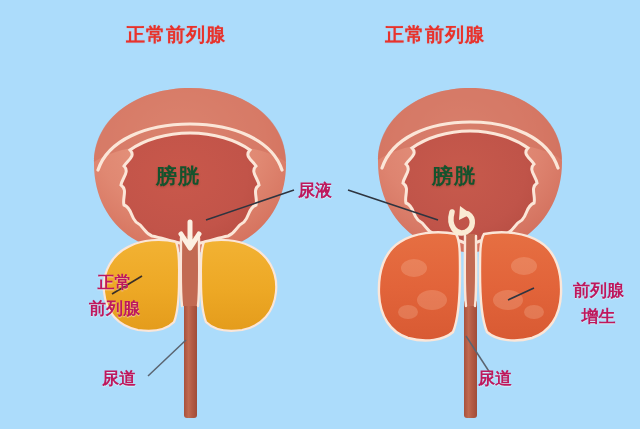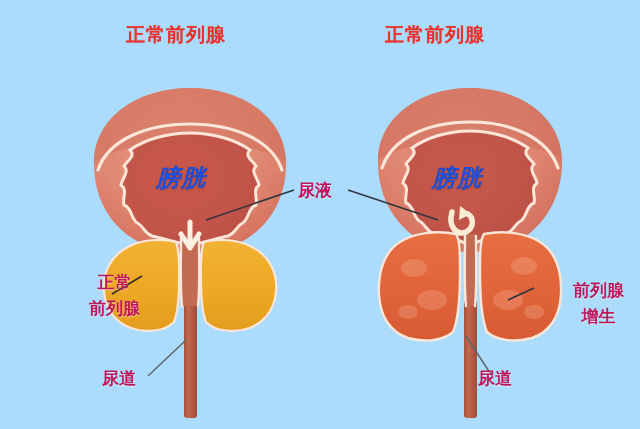--- a/index.html
+++ b/index.html
@@ -32,27 +32,26 @@
     font-size: 19px;
     letter-spacing: 1px;
     white-space: nowrap;
     text-shadow: 0 0 1px rgba(232,50,43,.45);
   }
   #title-normal { left: 126px; top: 22px; }
   #title-bph    { left: 385px; top: 22px; }
 
   .organ-text {
     position: absolute;
-    color: #1d4ed8;
+    color: #14532d;
     font-weight: bold;
-    font-size: 24px;
+    font-size: 21px;
     letter-spacing: 1px;
     white-space: nowrap;
     text-shadow: 0 1px 2px rgba(120,40,25,.35);
-    font-style: italic;
   }
   #bladder-label-left  { left: 156px; top: 162px; }
   #bladder-label-right { left: 432px; top: 162px; }
 
   .callout {
     position: absolute;
     color: #be185d;
     font-size: 17px;
     font-weight: bold;
     line-height: 22px;

